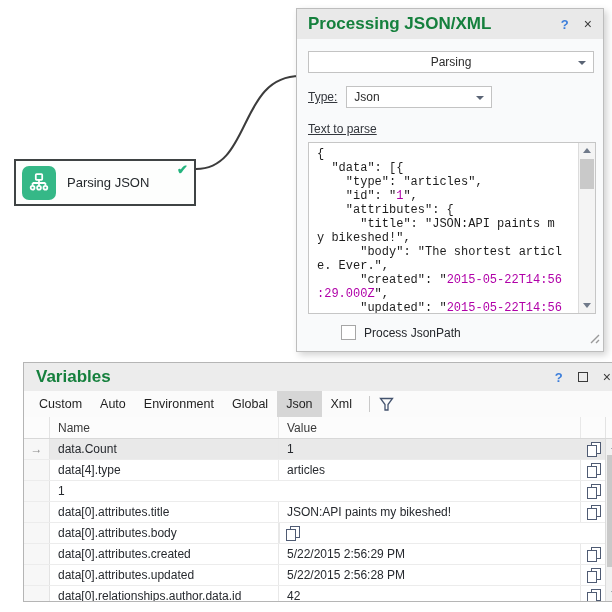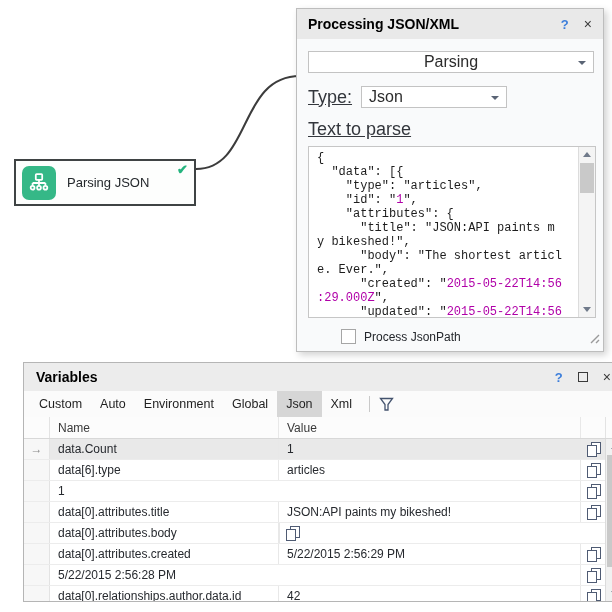--- a/index.html
+++ b/index.html
@@ -30,39 +30,39 @@
   
   .proc-panel {
     position:absolute; left:296px; top:8px; width:308px; height:344px;
     background:#f9fafb; border:1px solid #bdbdbd; z-index:3;
     box-shadow:3px 3px 7px rgba(0,0,0,0.18);
   }
   .panel-header {
     height:30px; background:#e9e9e9; display:flex; align-items:center;
     padding:0 11px;
   }
-  .panel-title { font-size:14px; font-weight:bold; color:#000000; }
+  .panel-title { font-size:17px; font-weight:bold; color:#15803d; }
   .hdr-icons { margin-left:auto; display:flex; align-items:center; gap:15px; }
   .help-glyph { color:#3c7edb; font-weight:bold; font-size:13px; cursor:default; }
   .close-glyph { color:#3a3a3a; font-size:14px; line-height:1; cursor:default; }
   .max-glyph { width:10px; height:10px; border:1px solid #3a3a3a; display:inline-block; }
 
   .proc-body { padding:12px 11px 0 11px; }
   .combo {
     height:22px; background:#fff; border:1px solid #c3c3c3; position:relative;
-    display:flex; align-items:center; font-size:16px; color:#2c2c2c;
+    display:flex; align-items:center; font-size:12px; color:#2c2c2c;
   }
   .combo .arrow {
     position:absolute; right:7px; top:9px; width:0; height:0;
     border-left:4px solid transparent; border-right:4px solid transparent;
     border-top:4px solid #5a6475;
   }
   .combo-operation { width:286px; justify-content:center; margin-bottom:13px; }
   .form-row { display:flex; align-items:center; margin-bottom:11px; }
-  .ulabel { font-size:18px; color:#33363c; text-decoration:underline; }
+  .ulabel { font-size:12px; color:#33363c; text-decoration:underline; }
   .combo-type { width:146px; margin-left:9px; padding-left:7px; }
   .parse-label { display:inline-block; margin-bottom:6px; }
 
   .code-box {
     width:288px; height:172px; border:1px solid #c6c6c6; background:#fff;
     display:flex; overflow:hidden;
   }
   .code-area {
     flex:1; padding:4px 2px 2px 8px; overflow:hidden;
     font-family:"Liberation Mono","DejaVu Sans Mono",monospace;
@@ -229,21 +229,21 @@
           <div class="trow selected">
     <span class="col-ind row-arrow">→</span>
     <span class="col-name">data.Count</span>
     <span class="col-value">1</span>
     <span class="col-copy">
               <span class="copy-icon"></span>
             </span>
   </div>
           <div class="trow">
     <span class="col-ind row-arrow"></span>
-    <span class="col-name">data[6].type</span>
+    <span class="col-name">data[4].type</span>
     <span class="col-value">articles</span>
     <span class="col-copy">
               <span class="copy-icon"></span>
             </span>
   </div>
           <div class="trow">
     <span class="col-ind row-arrow"></span>
     <span class="col-value">1</span>
     <span class="col-copy">
               <span class="copy-icon"></span>
@@ -267,20 +267,21 @@
           <div class="trow">
     <span class="col-ind row-arrow"></span>
     <span class="col-name">data[0].attributes.created</span>
     <span class="col-value">5/22/2015 2:56:29 PM</span>
     <span class="col-copy">
               <span class="copy-icon"></span>
             </span>
   </div>
           <div class="trow">
     <span class="col-ind row-arrow"></span>
+    <span class="col-name">data[0].attributes.updated</span>
     <span class="col-value">5/22/2015 2:56:28 PM</span>
     <span class="col-copy">
               <span class="copy-icon"></span>
             </span>
   </div>
           <div class="trow">
     <span class="col-ind row-arrow"></span>
     <span class="col-name">data[0].relationships.author.data.id</span>
     <span class="col-value">42</span>
     <span class="col-copy">

